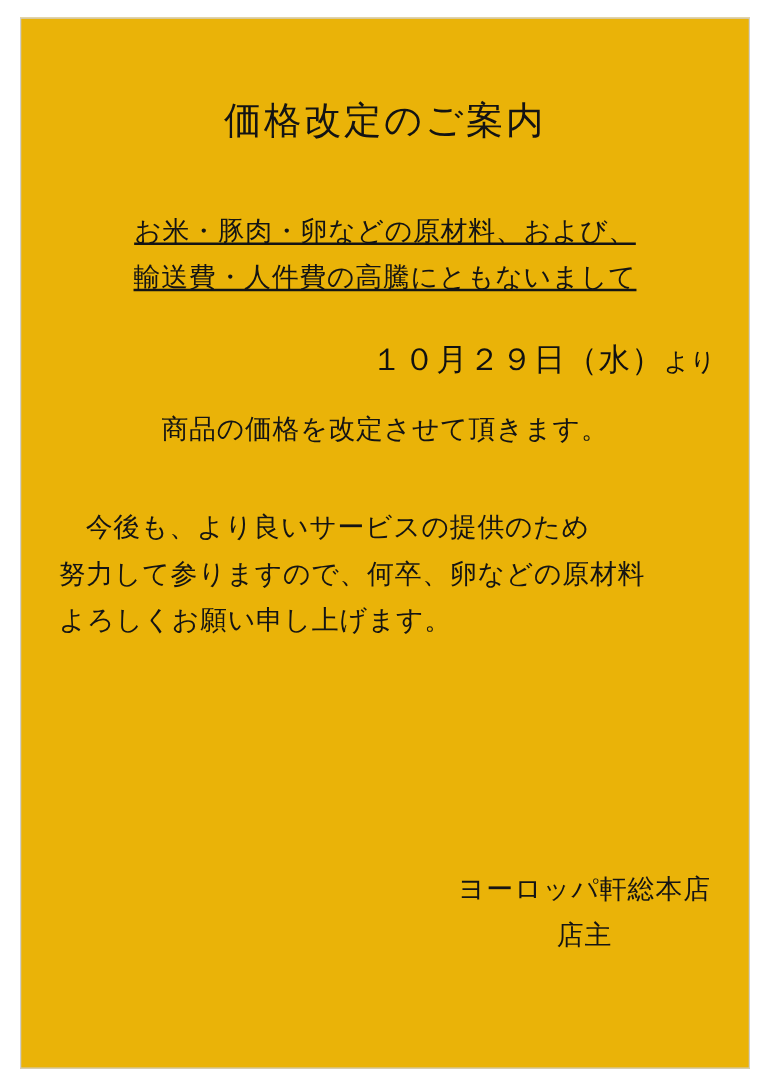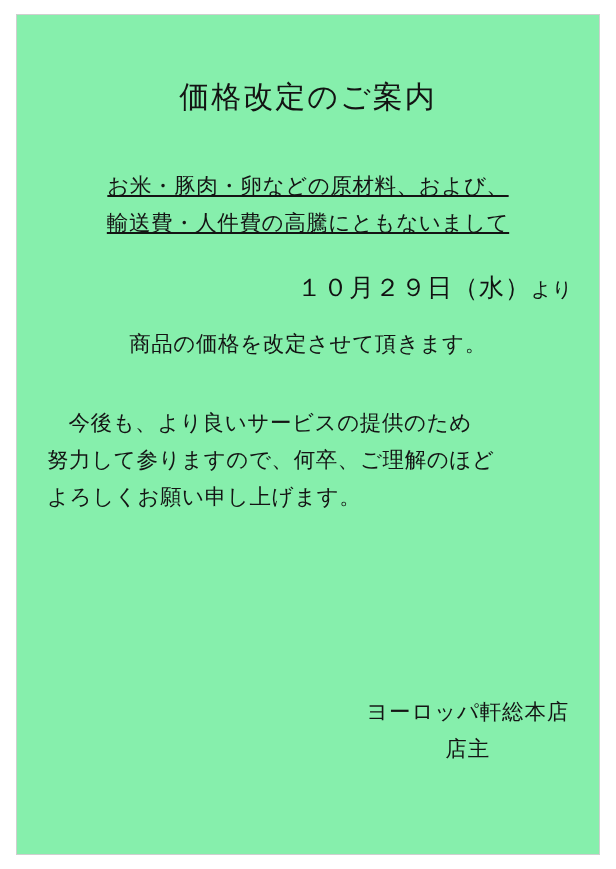--- a/index.html
+++ b/index.html
@@ -20,21 +20,21 @@
     background: #ffffff;
     box-sizing: border-box;
     padding: 14px 16px;
   }
   .sheet {
     position: relative;
     width: 100%;
     height: 100%;
     box-sizing: border-box;
     border: 1px solid #cfcfcf;
-    background: #86efac;
+    background: #eab308;
     padding: 62px 26px 24px 26px;
   }
   .notice-title {
     text-align: center;
     font-size: 30px;
     letter-spacing: 2px;
     line-height: 1.3;
     margin: 0 0 52px 0;
     font-weight: normal;
     color: #131313;
@@ -112,21 +112,21 @@
     </p>
 
     <p class="date-line">
       <span>１０月２９日（水）</span><span class="suffix">より</span>
     </p>
 
     <p class="para para-effect">商品の価格を改定させて頂きます。</p>
 
     <p class="para para-closing">
       <span class="indent-line">今後も、より良いサービスの提供のため</span>
-      <span class="line">努力して参りますので、何卒、ご理解のほど</span>
+      <span class="line">努力して参りますので、何卒、卵などの原材料</span>
       <span class="line">よろしくお願い申し上げます。</span>
     </p>
 
     <div class="signature">
       <span class="sig-line">ヨーロッパ軒総本店</span>
       <span class="sig-line">店主</span>
     </div>
 
   </div>
 </div>

